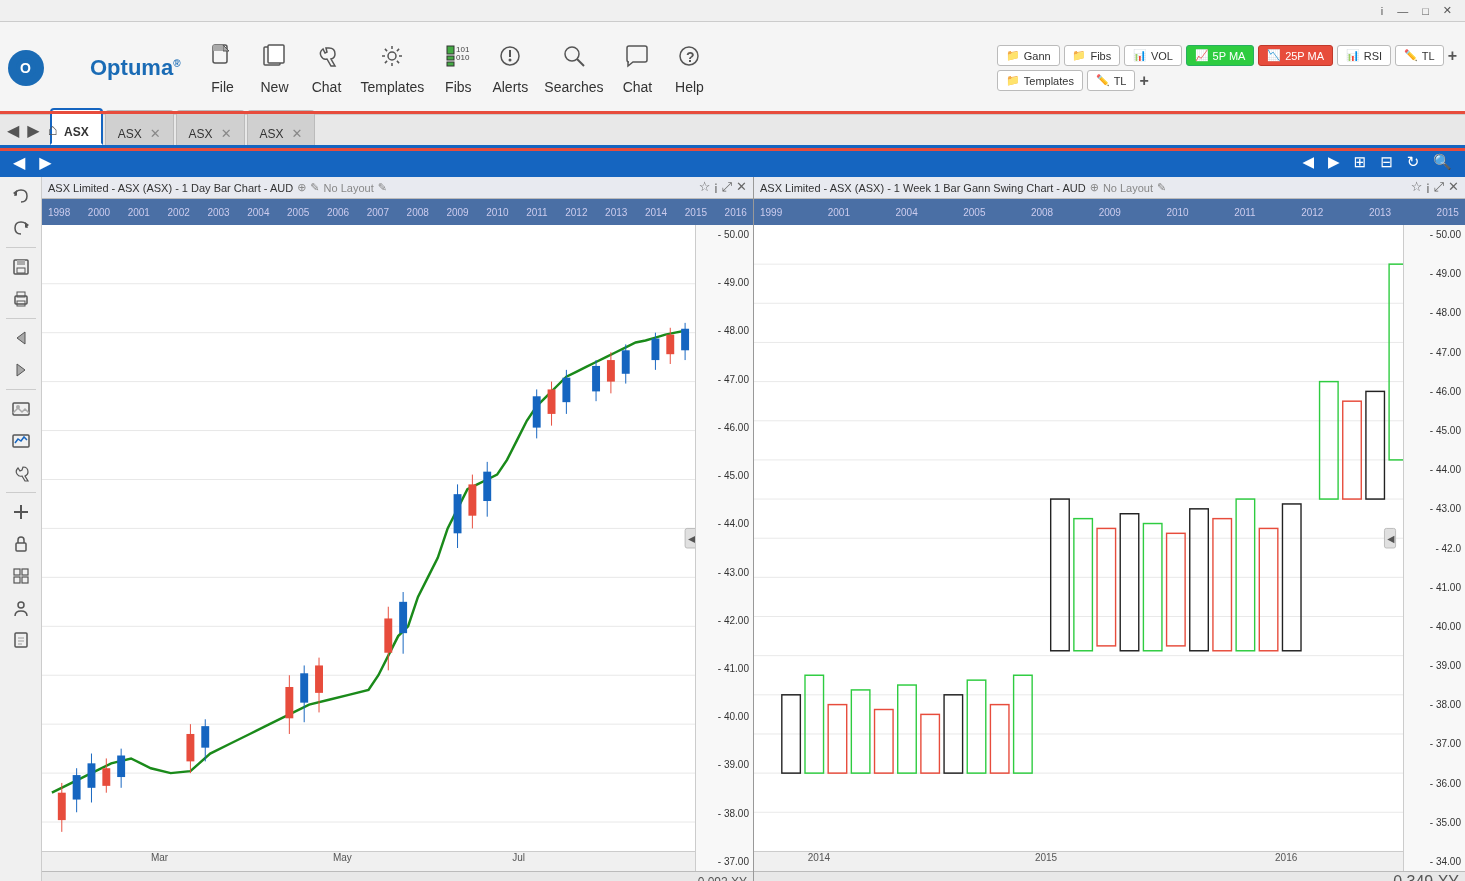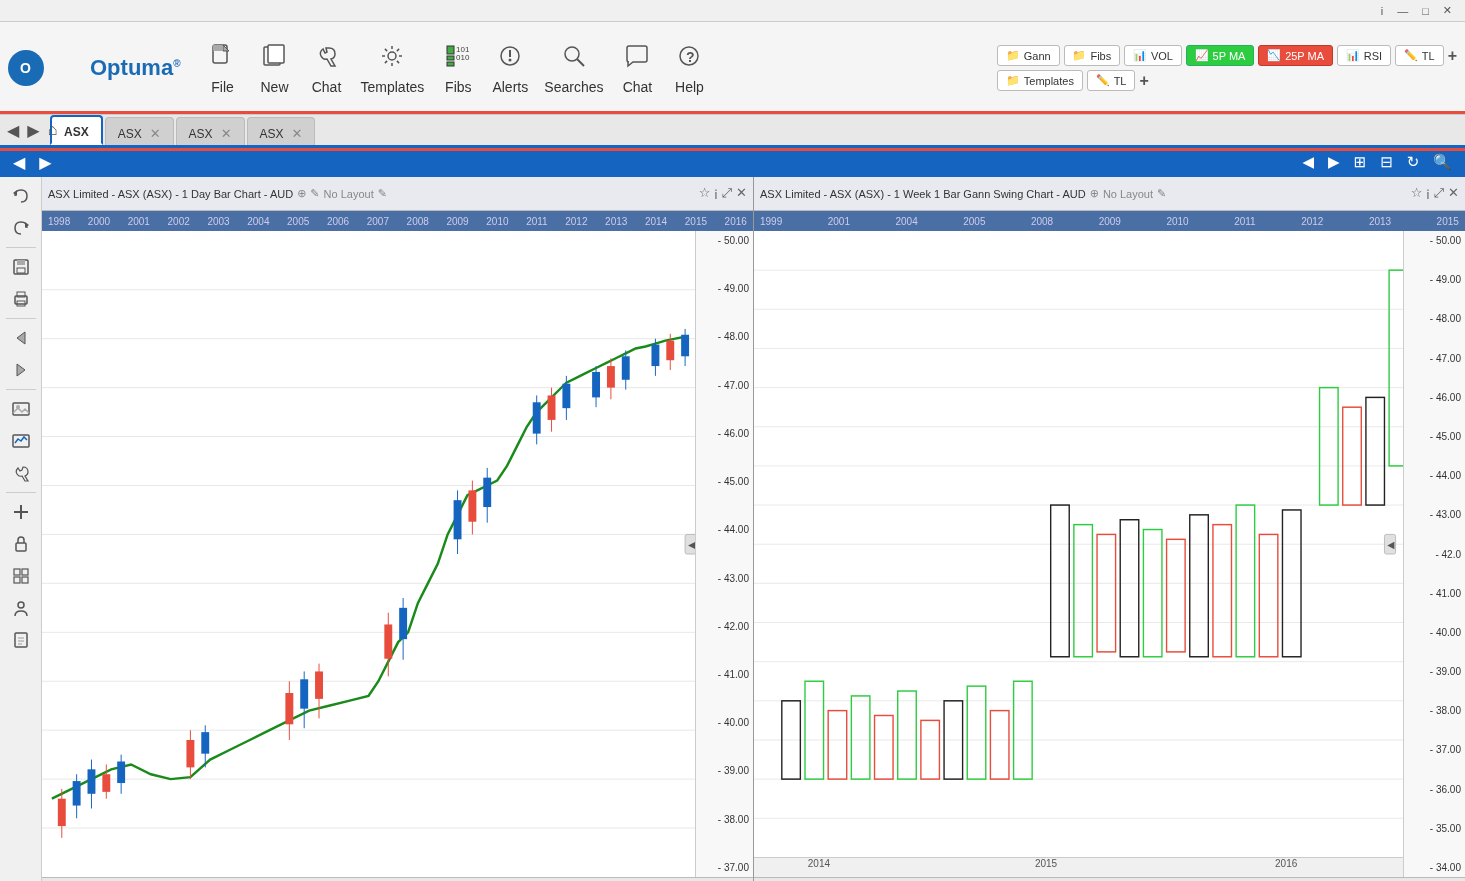--- a/index.html
+++ b/index.html
@@ -148,21 +148,21 @@
     }
     .tab-nav-btn {
       cursor: pointer;
       color: #555;
       font-size: 16px;
       padding: 0 3px;
     }
     .tab-item {
       display: flex;
       align-items: center;
-      padding: 8px 12px 4px 12px;
+      padding: 15px 12px 4px 12px;
       background: #d0d0d0;
       border: 1px solid #bbb;
       border-bottom: none;
       border-radius: 4px 4px 0 0;
       cursor: pointer;
       font-size: 12px;
       color: #333;
       margin-right: 2px;
       gap: 8px;
       justify-content: flex-end;
@@ -259,21 +259,21 @@
       background: #fff;
     }
     .chart-right {
       flex: 1;
       position: relative;
       overflow: hidden;
       background: #fff;
     }
 
     .chart-header {
-      height: 34px;
+      height: 22px;
       background: #e8eaf0;
       display: flex;
       align-items: center;
       padding: 0 6px;
       font-size: 11px;
       color: #333;
       border-bottom: 1px solid #bbb;
       gap: 4px;
     }
     .chart-header-right {
@@ -282,21 +282,21 @@
       gap: 4px;
     }
     .chart-ctrl {
       cursor: pointer;
       color: #666;
       font-size: 13px;
     }
 
     
     .timeline {
-      height: 20px;
+      height: 26px;
       background: #4a6fa5;
       display: flex;
       align-items: center;
       padding: 0 6px;
       overflow: hidden;
       justify-content: flex-end;
     }
     .timeline-labels {
       display: flex;
       width: 100%;
@@ -735,20 +735,25 @@
             <line x1="20" y1="570" x2="20" y2="620" stroke="#e74c3c" stroke-width="1"></line>
             <rect x="16" y="580" width="8" height="28" fill="#e74c3c"></rect>
             <line x1="35" y1="555" x2="35" y2="600" stroke="#1565c0" stroke-width="1"></line>
             <rect x="31" y="562" width="8" height="25" fill="#1565c0"></rect>
 
             <rect x="650" y="310" width="12" height="20" rx="2" fill="#e0e0e0" stroke="#bbb" stroke-width="1"></rect>
             <text x="653" y="324" font-size="10" fill="#555">◀</text>
           </svg>
 
           
+          <div style="position:absolute;bottom:0;left:0;right:0;height:20px;background:#f0f0f0;border-top:1px solid #ccc;">
+            <span style="position:absolute;left:18%;font-size:10px;color:#555;transform:translateX(-50%);">Mar</span>
+            <span style="position:absolute;left:46%;font-size:10px;color:#555;transform:translateX(-50%);">May</span>
+            <span style="position:absolute;left:73%;font-size:10px;color:#555;transform:translateX(-50%);">Jul</span>
+          </div>
         </div>
 
         <div style="width:58px;background:#f8f8f8;border-left:1px solid #ccc;display:flex;flex-direction:column;justify-content:space-between;padding:4px 4px;font-size:10px;color:#333;text-align:right;">
           <span>- 50.00</span>
           <span>- 49.00</span>
           <span>- 48.00</span>
           <span>- 47.00</span>
           <span>- 46.00</span>
           <span>- 45.00</span>
           <span>- 44.00</span>

